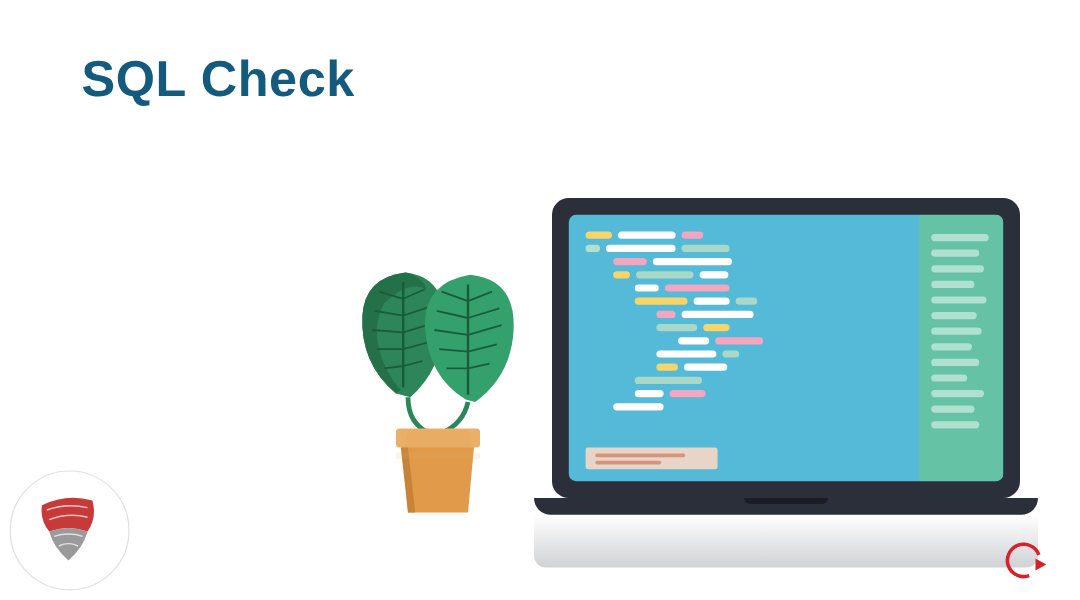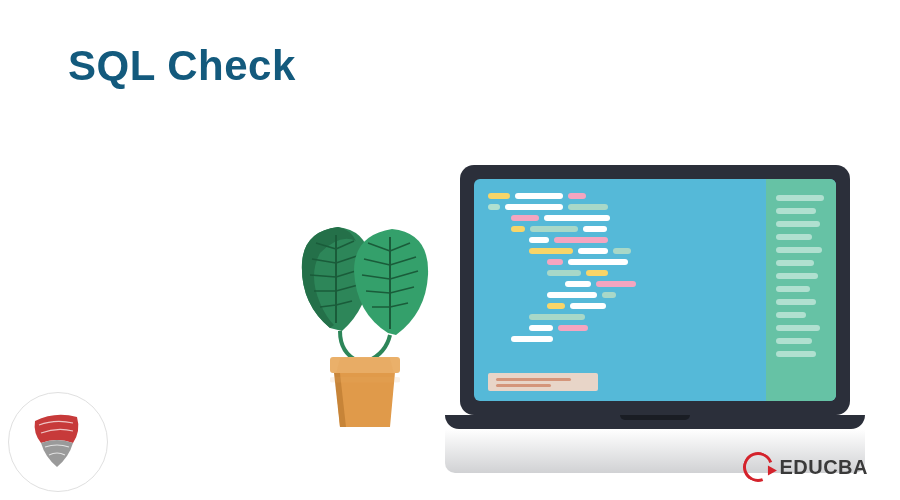--- a/index.html
+++ b/index.html
@@ -325,14 +325,13 @@
 <div class="sql-badge">
   <svg width="62" height="70" viewBox="0 0 62 70">
     <path d="M 8 14 Q 28 4 50 10 Q 54 24 46 36 Q 30 30 14 36 Q 6 26 8 14 Z" fill="#c73a3a"></path>
     <path d="M 14 36 Q 30 30 46 36 Q 42 50 30 60 Q 18 50 14 36 Z" fill="#9a9a9a"></path>
     <path d="M 12 18 Q 28 12 46 16 M 14 26 Q 30 20 46 24 M 18 40 Q 30 36 42 40 M 22 48 Q 30 44 38 48" stroke="#ffffff" stroke-width="1.2" fill="none" opacity="0.7"></path>
   </svg>
 </div>
 
 <div class="educba-logo">
   <div class="educba-mark"></div>
-  <div class="educba-text">EDUCBA</div>
 </div>
 
 </body></html>

